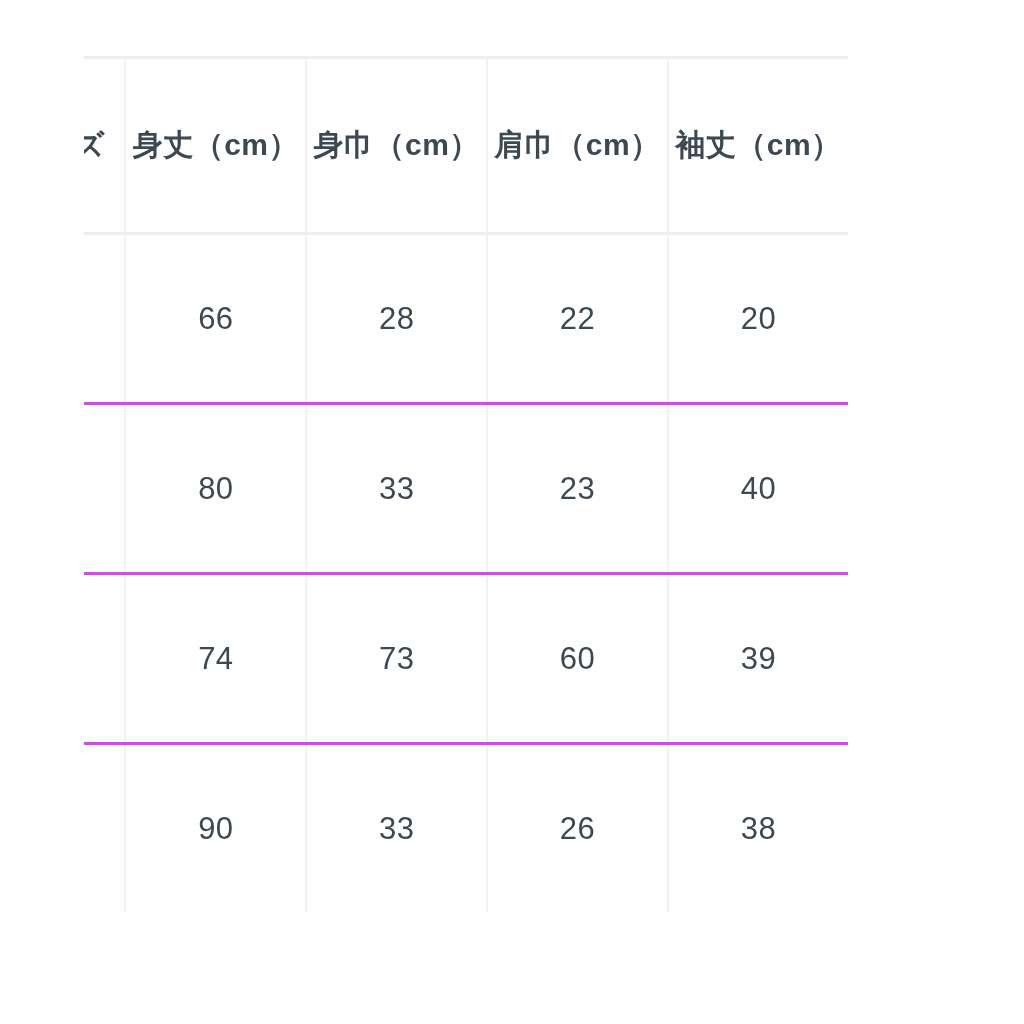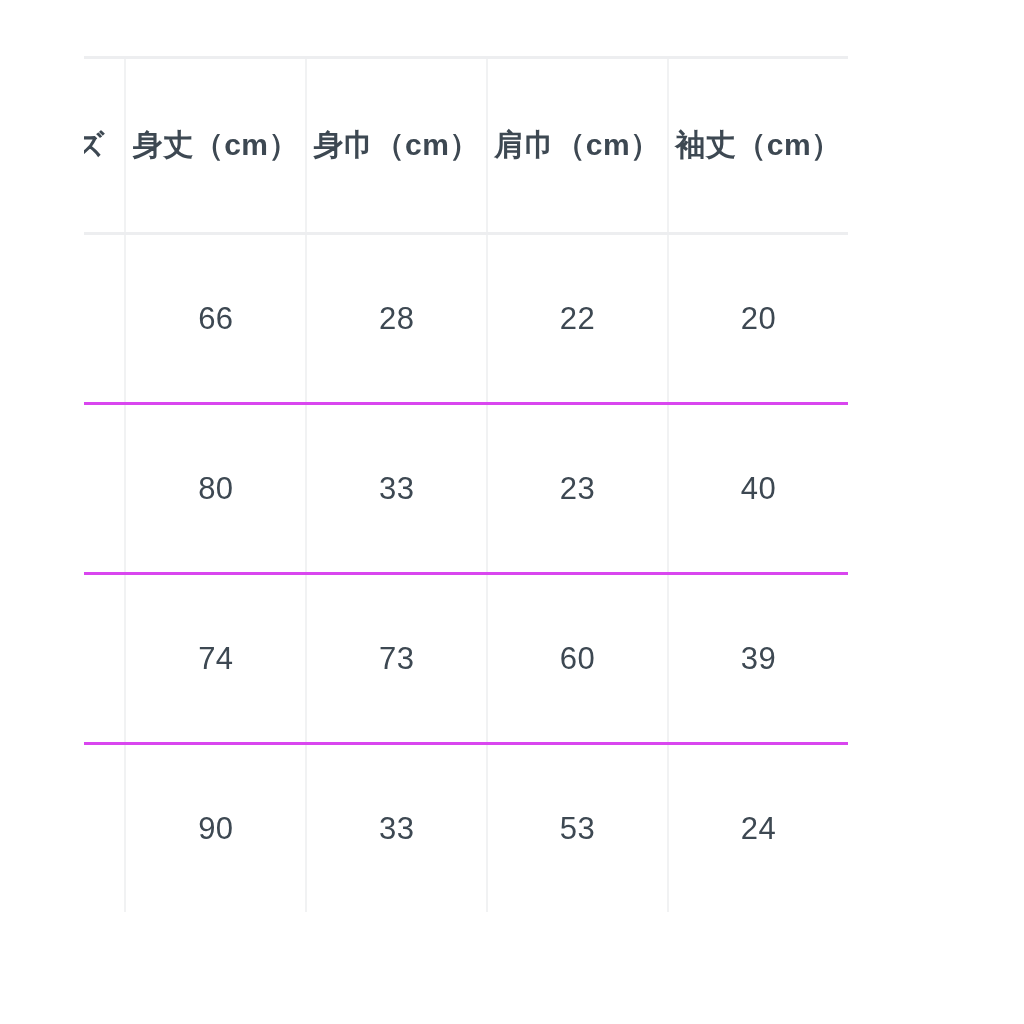--- a/index.html
+++ b/index.html
@@ -115,18 +115,18 @@
         <td>L</td>
         <td>74</td>
         <td>73</td>
         <td>60</td>
         <td>39</td>
       </tr>
       <tr>
         <td>XL</td>
         <td>90</td>
         <td>33</td>
-        <td>53</td>
-        <td>24</td>
+        <td>26</td>
+        <td>38</td>
       </tr>
     </tbody>
   </table>
 </div>
 
 </body></html>

